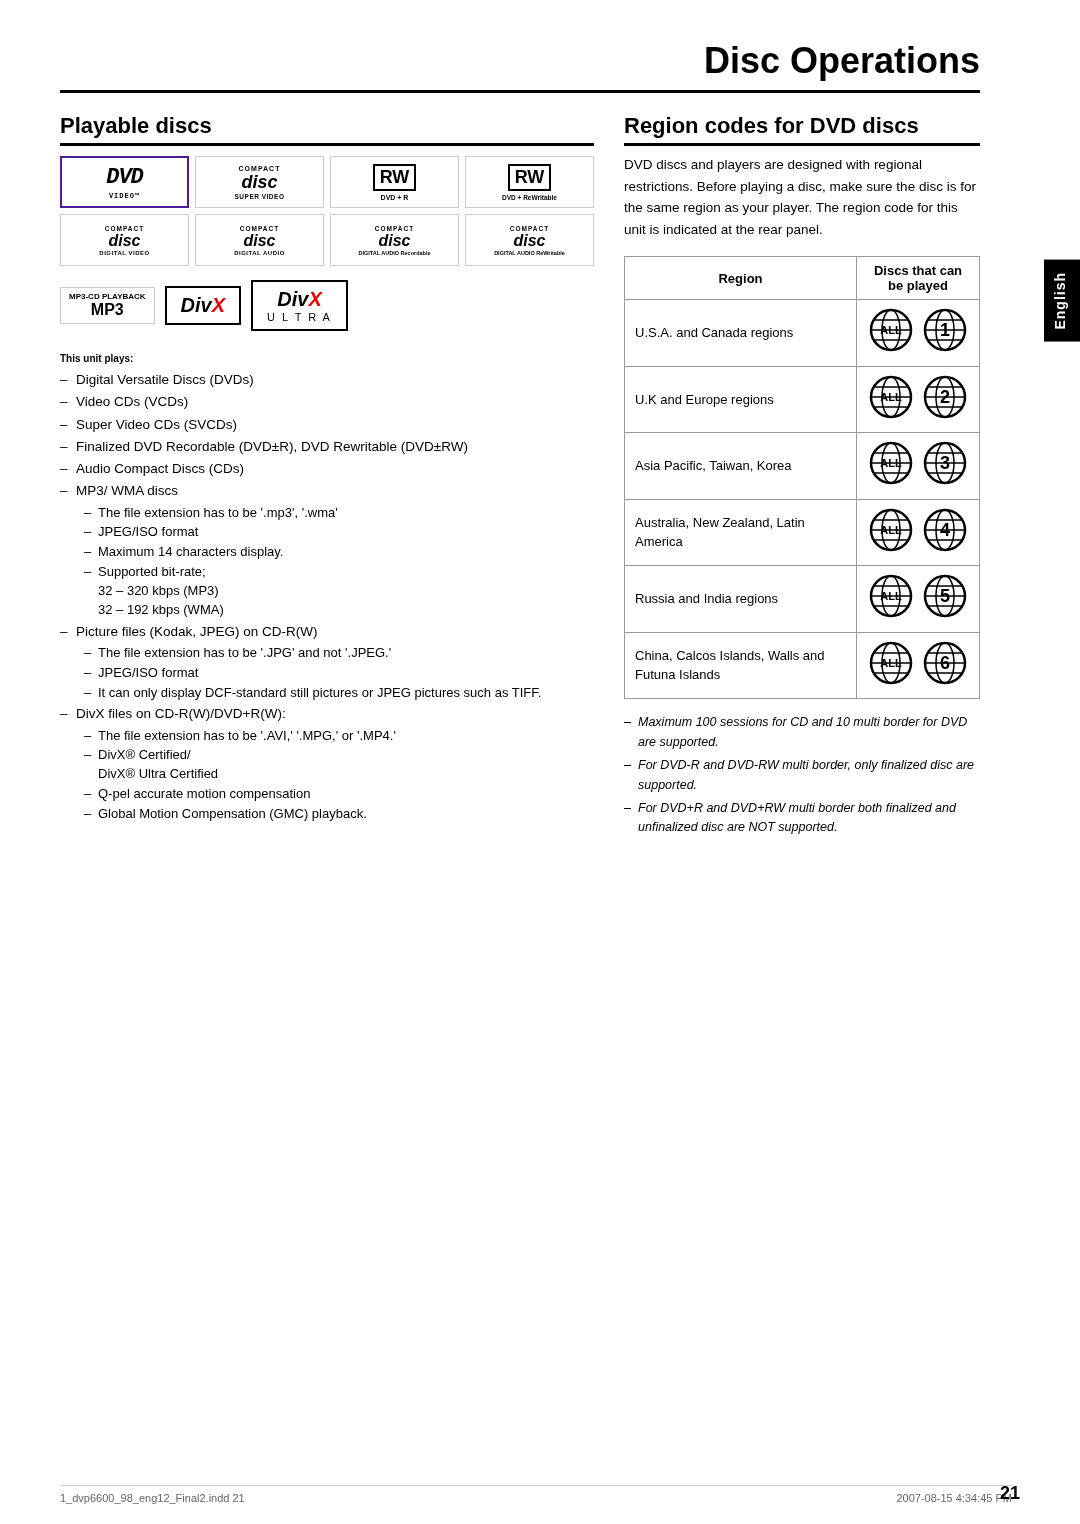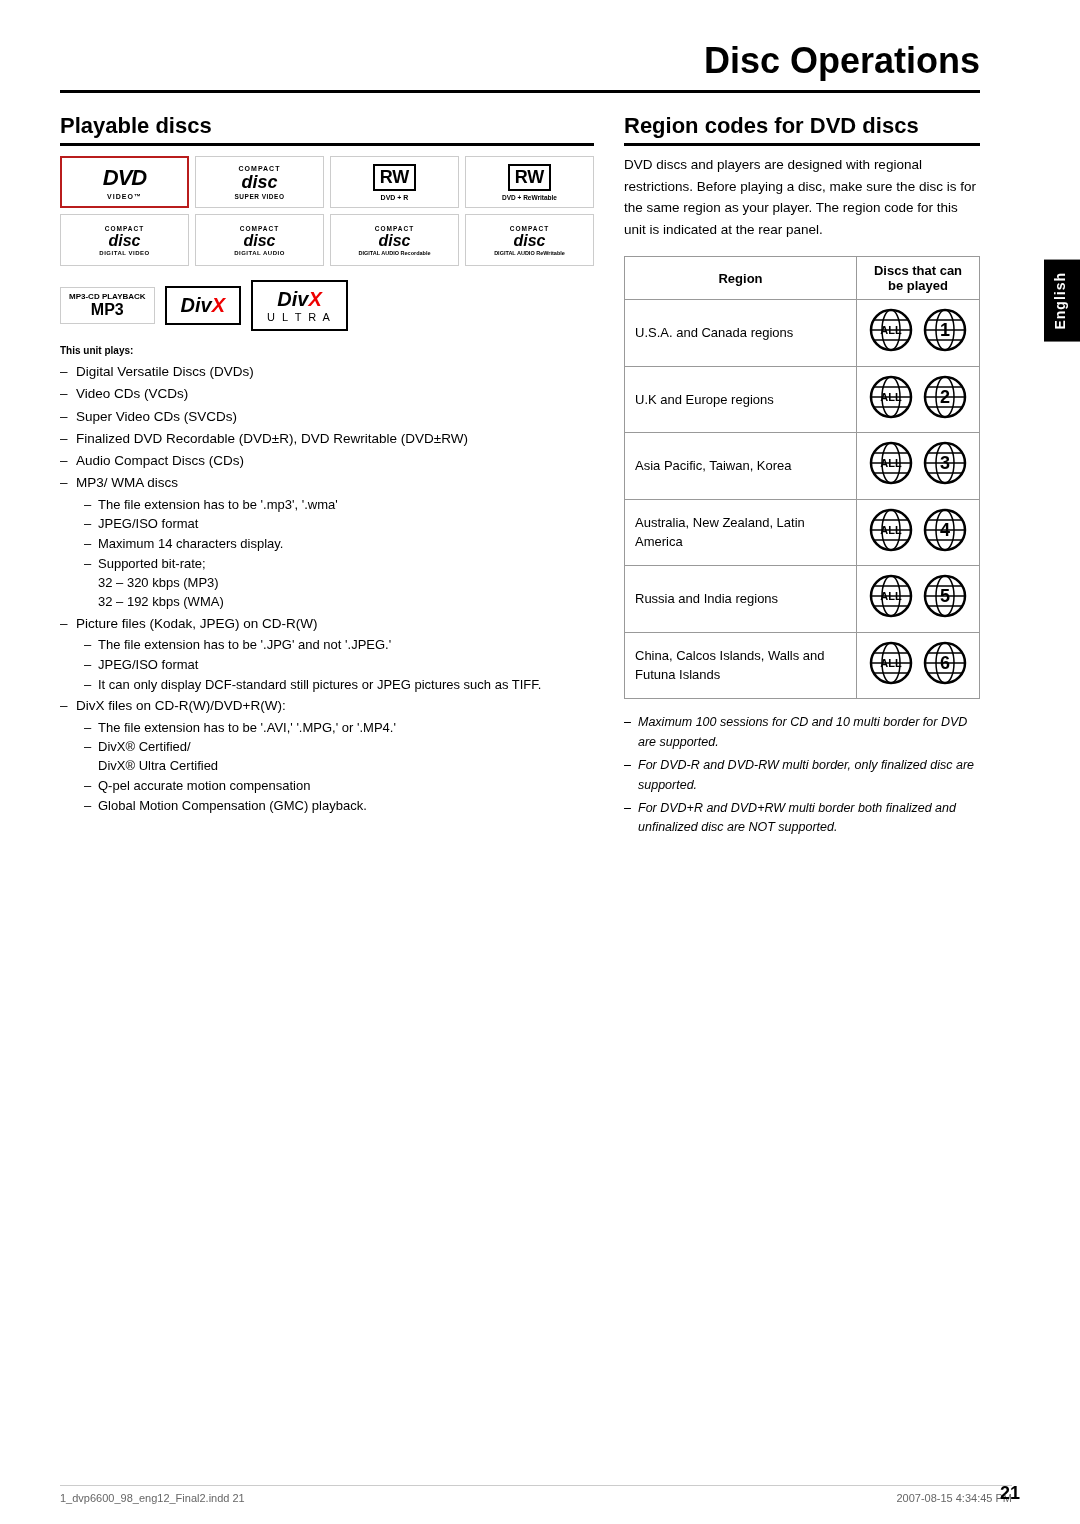--- a/index.html
+++ b/index.html
@@ -105,33 +105,34 @@
     }
 
     .disc-logo .logo-sub {
       font-size: 7px;
       letter-spacing: 1px;
       text-transform: uppercase;
       margin-top: 2px;
     }
 
     .disc-logo.dvd-video {
-      border: 2px solid #b91c1c;
+      border: 2px solid #4c1d95;
+      font-family: Liberation Mono, monospace;
     }
 
     .disc-logo.dvd-video .logo-main {
       font-size: 22px;
       color: #000;
     }
 
     
     .divx-row {
       display: flex;
       gap: 10px;
-      margin-bottom: 14px;
+      margin-bottom: 22px;
       align-items: center;
     }
 
     .divx-logo {
       border: 2px solid #000;
       padding: 6px 14px;
       font-size: 18px;
       font-weight: 900;
       font-style: italic;
       display: flex;

